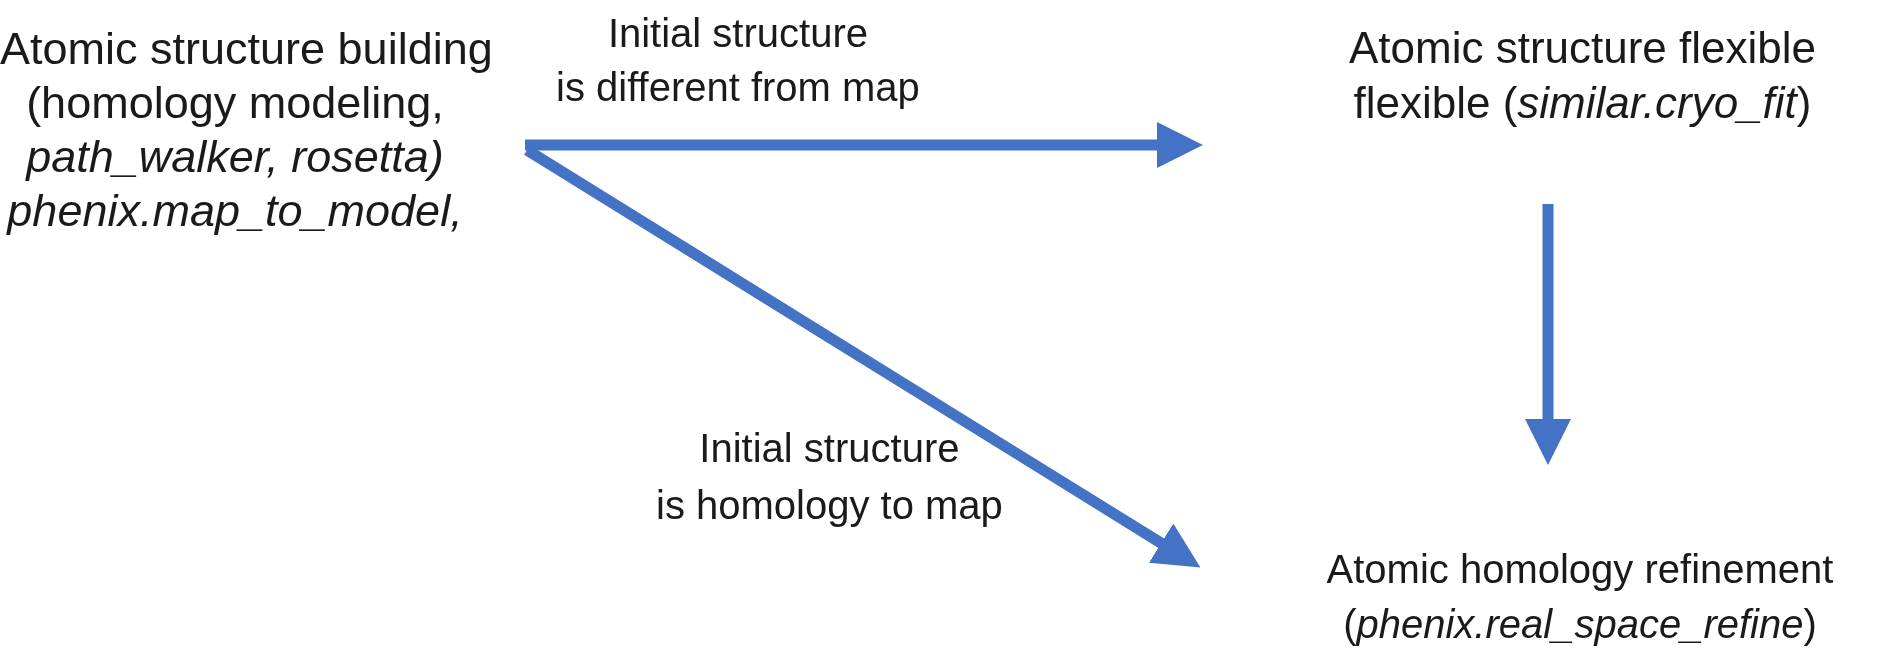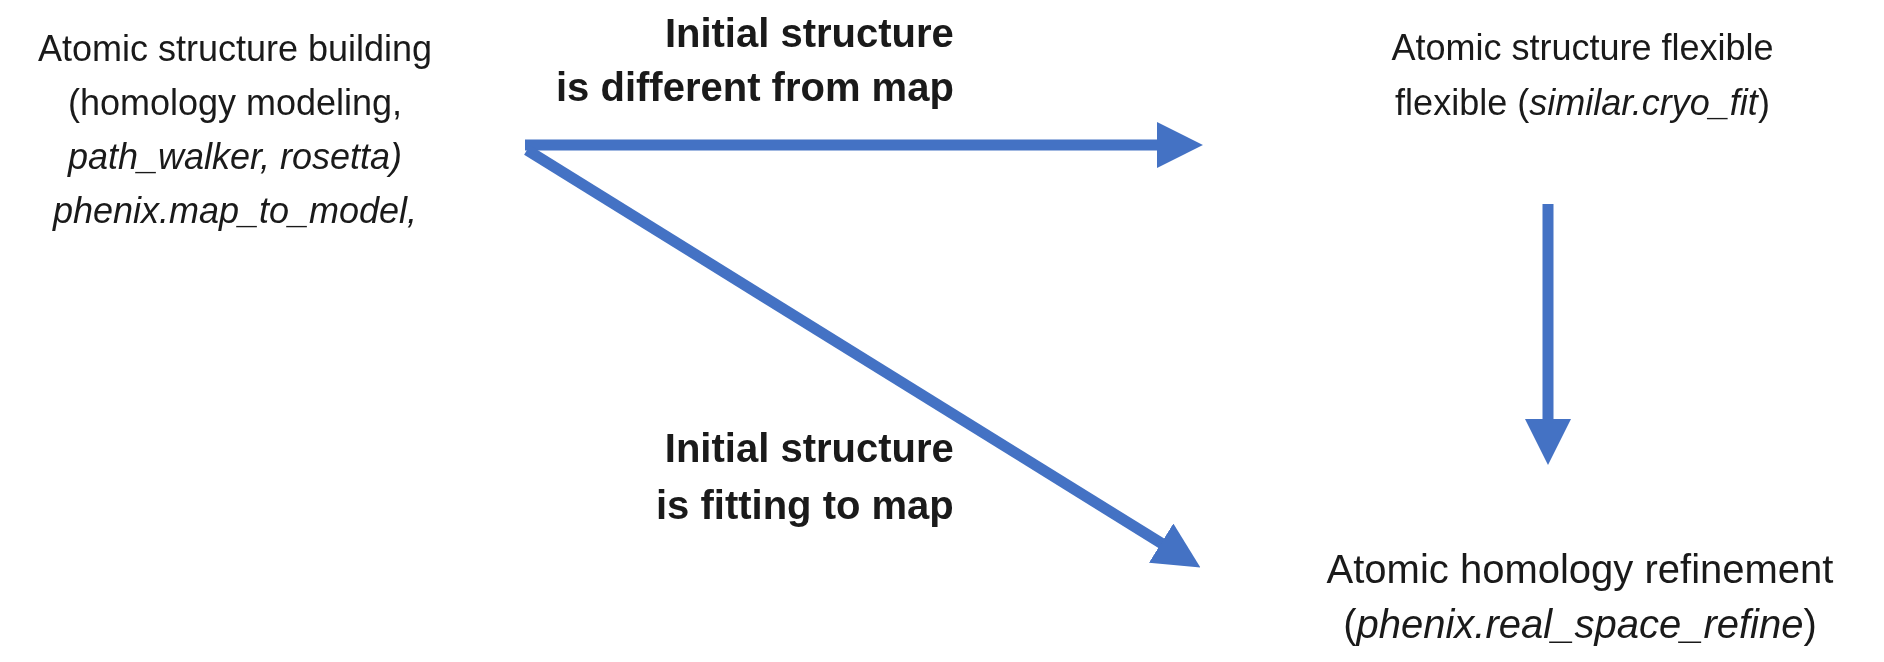--- a/index.html
+++ b/index.html
@@ -15,34 +15,34 @@
     background: #ffffff;
     overflow: hidden;
     font-family: "Liberation Sans", sans-serif;
     color: var(--text-color);
   }
   .node, .edge-label {
     position: absolute;
     white-space: nowrap;
   }
   .node { text-align: center; }
-  .edge-label { text-align: right; font-weight: bold; }
+  .edge-label { text-align: center; }
   .it { font-style: italic; }
 
   #node-building {
     left: 0px; top: 22px; width: 470px;
-    font-size: 36px; line-height: 54px;
+    font-size: 45px; line-height: 54px;
   }
   #label-different {
     left: 556px; top: 6px;
     font-size: 40px; line-height: 54px;
   }
   #node-flexible {
     left: 1290px; top: 20px; width: 585px;
-    font-size: 36px; line-height: 55px;
+    font-size: 44px; line-height: 55px;
   }
   #label-similar {
     left: 656px; top: 420px;
     font-size: 40px; line-height: 57px;
   }
   #node-refinement {
     left: 1280px; top: 542px; width: 600px;
     font-size: 40px; line-height: 55px;
   }
 
@@ -88,21 +88,21 @@
     <div>is different from map</div>
   </div>
 
   <div class="node" id="node-flexible">
     <div>Atomic structure flexible</div>
     <div><span>flexible (</span><span class="it">similar.cryo_fit</span><span>)</span></div>
   </div>
 
   <div class="edge-label" id="label-similar">
     <div>Initial structure</div>
-    <div>is fitting to map</div>
+    <div>is homology to map</div>
   </div>
 
   <div class="node" id="node-refinement">
     <div>Atomic homology refinement</div>
     <div><span>(</span><span class="it">phenix.real_space_refine</span><span>)</span></div>
   </div>
 
 </div>
 
 </body></html>

